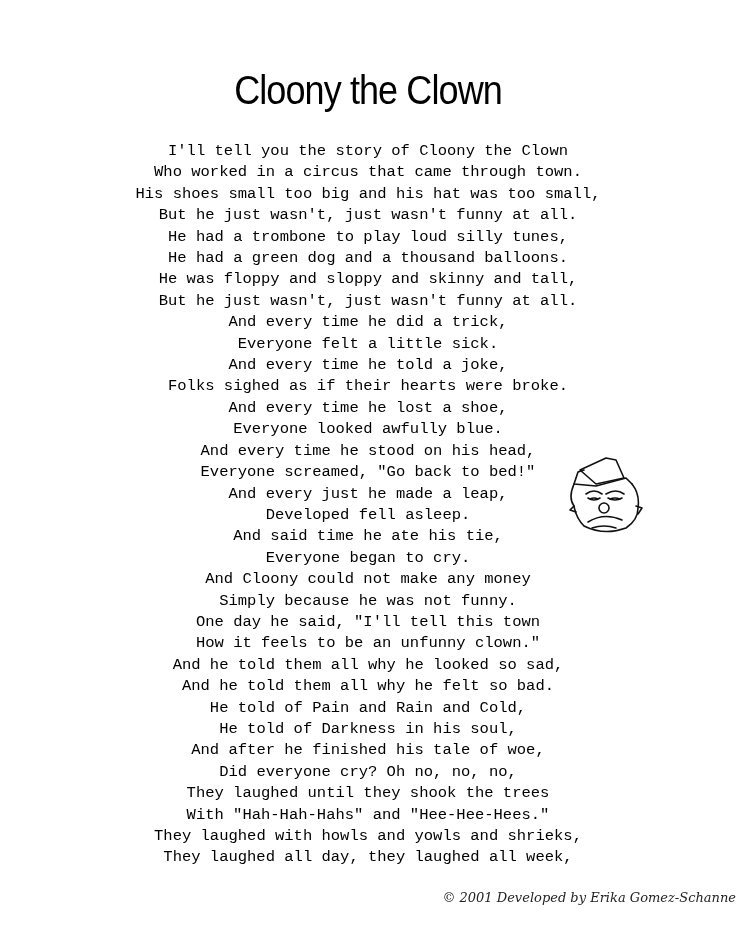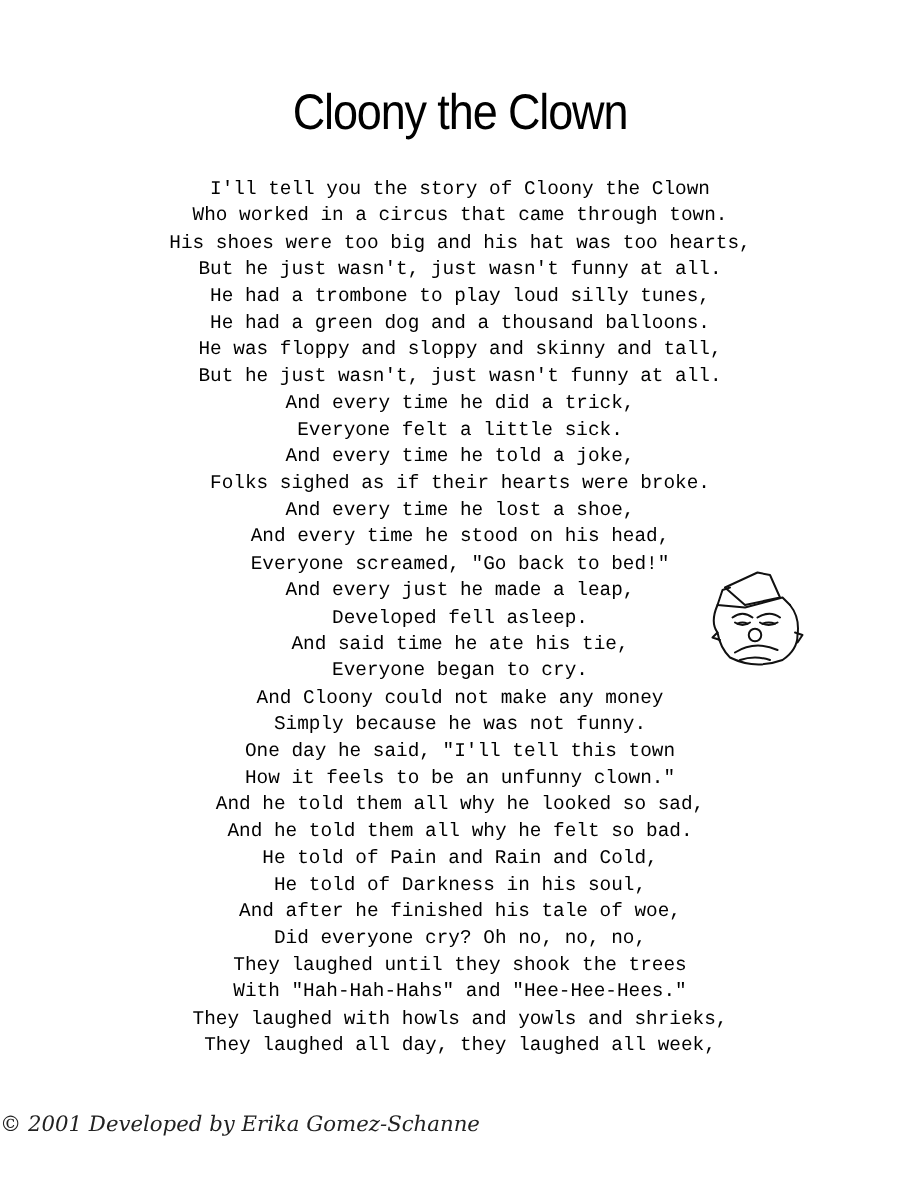--- a/index.html
+++ b/index.html
@@ -11,44 +11,45 @@
       position: absolute; left: 0; top: 66px; width: 736px; text-align: center;
       font-family: "Liberation Sans", sans-serif; font-size: 40px; letter-spacing: -1px;
       font-weight: 400; line-height: 48px; transform: scaleX(0.9);
     }
     .poem {
       position: absolute; left: 0; top: 141px; width: 736px; text-align: center;
       font-family: Liberation Mono, monospace; font-size: 15.5px; line-height: 21.4px;
     }
     .poem .line { display: block; white-space: nowrap; }
     .footer {
-      position: absolute; left: 0; top: 890px; width: 736px; text-align: left;
-      font-family: "DejaVu Serif", serif; font-style: italic; font-size: 17px; color: #222;
+      position: absolute; left: 0; top: 890px; width: 736px; text-align: right;
+      font-family: "DejaVu Serif", serif; font-style: italic; font-size: 13px; color: #222;
     }
     .clown { position: absolute; left: 566px; top: 448px; width: 80px; height: 90px; }
   </style>
 </head>
 <body>
 
 <div class="title">Cloony the Clown</div>
 
 <div class="poem">
   <span class="line">I'll tell you the story of Cloony the Clown</span>
   <span class="line">Who worked in a circus that came through town.</span>
-  <span class="line">His shoes were too big and his hat was too hearts,</span>
+  <span class="line">His shoes small too big and his hat was too small,</span>
   <span class="line">But he just wasn't, just wasn't funny at all.</span>
   <span class="line">He had a trombone to play loud silly tunes,</span>
   <span class="line">He had a green dog and a thousand balloons.</span>
   <span class="line">He was floppy and sloppy and skinny and tall,</span>
   <span class="line">But he just wasn't, just wasn't funny at all.</span>
   <span class="line">And every time he did a trick,</span>
   <span class="line">Everyone felt a little sick.</span>
   <span class="line">And every time he told a joke,</span>
   <span class="line">Folks sighed as if their hearts were broke.</span>
   <span class="line">And every time he lost a shoe,</span>
+  <span class="line">Everyone looked awfully blue.</span>
   <span class="line">And every time he stood on his head,</span>
   <span class="line">Everyone screamed, "Go back to bed!"</span>
   <span class="line">And every just he made a leap,</span>
   <span class="line">Developed fell asleep.</span>
   <span class="line">And said time he ate his tie,</span>
   <span class="line">Everyone began to cry.</span>
   <span class="line">And Cloony could not make any money</span>
   <span class="line">Simply because he was not funny.</span>
   <span class="line">One day he said, "I'll tell this town</span>
   <span class="line">How it feels to be an unfunny clown."</span>

